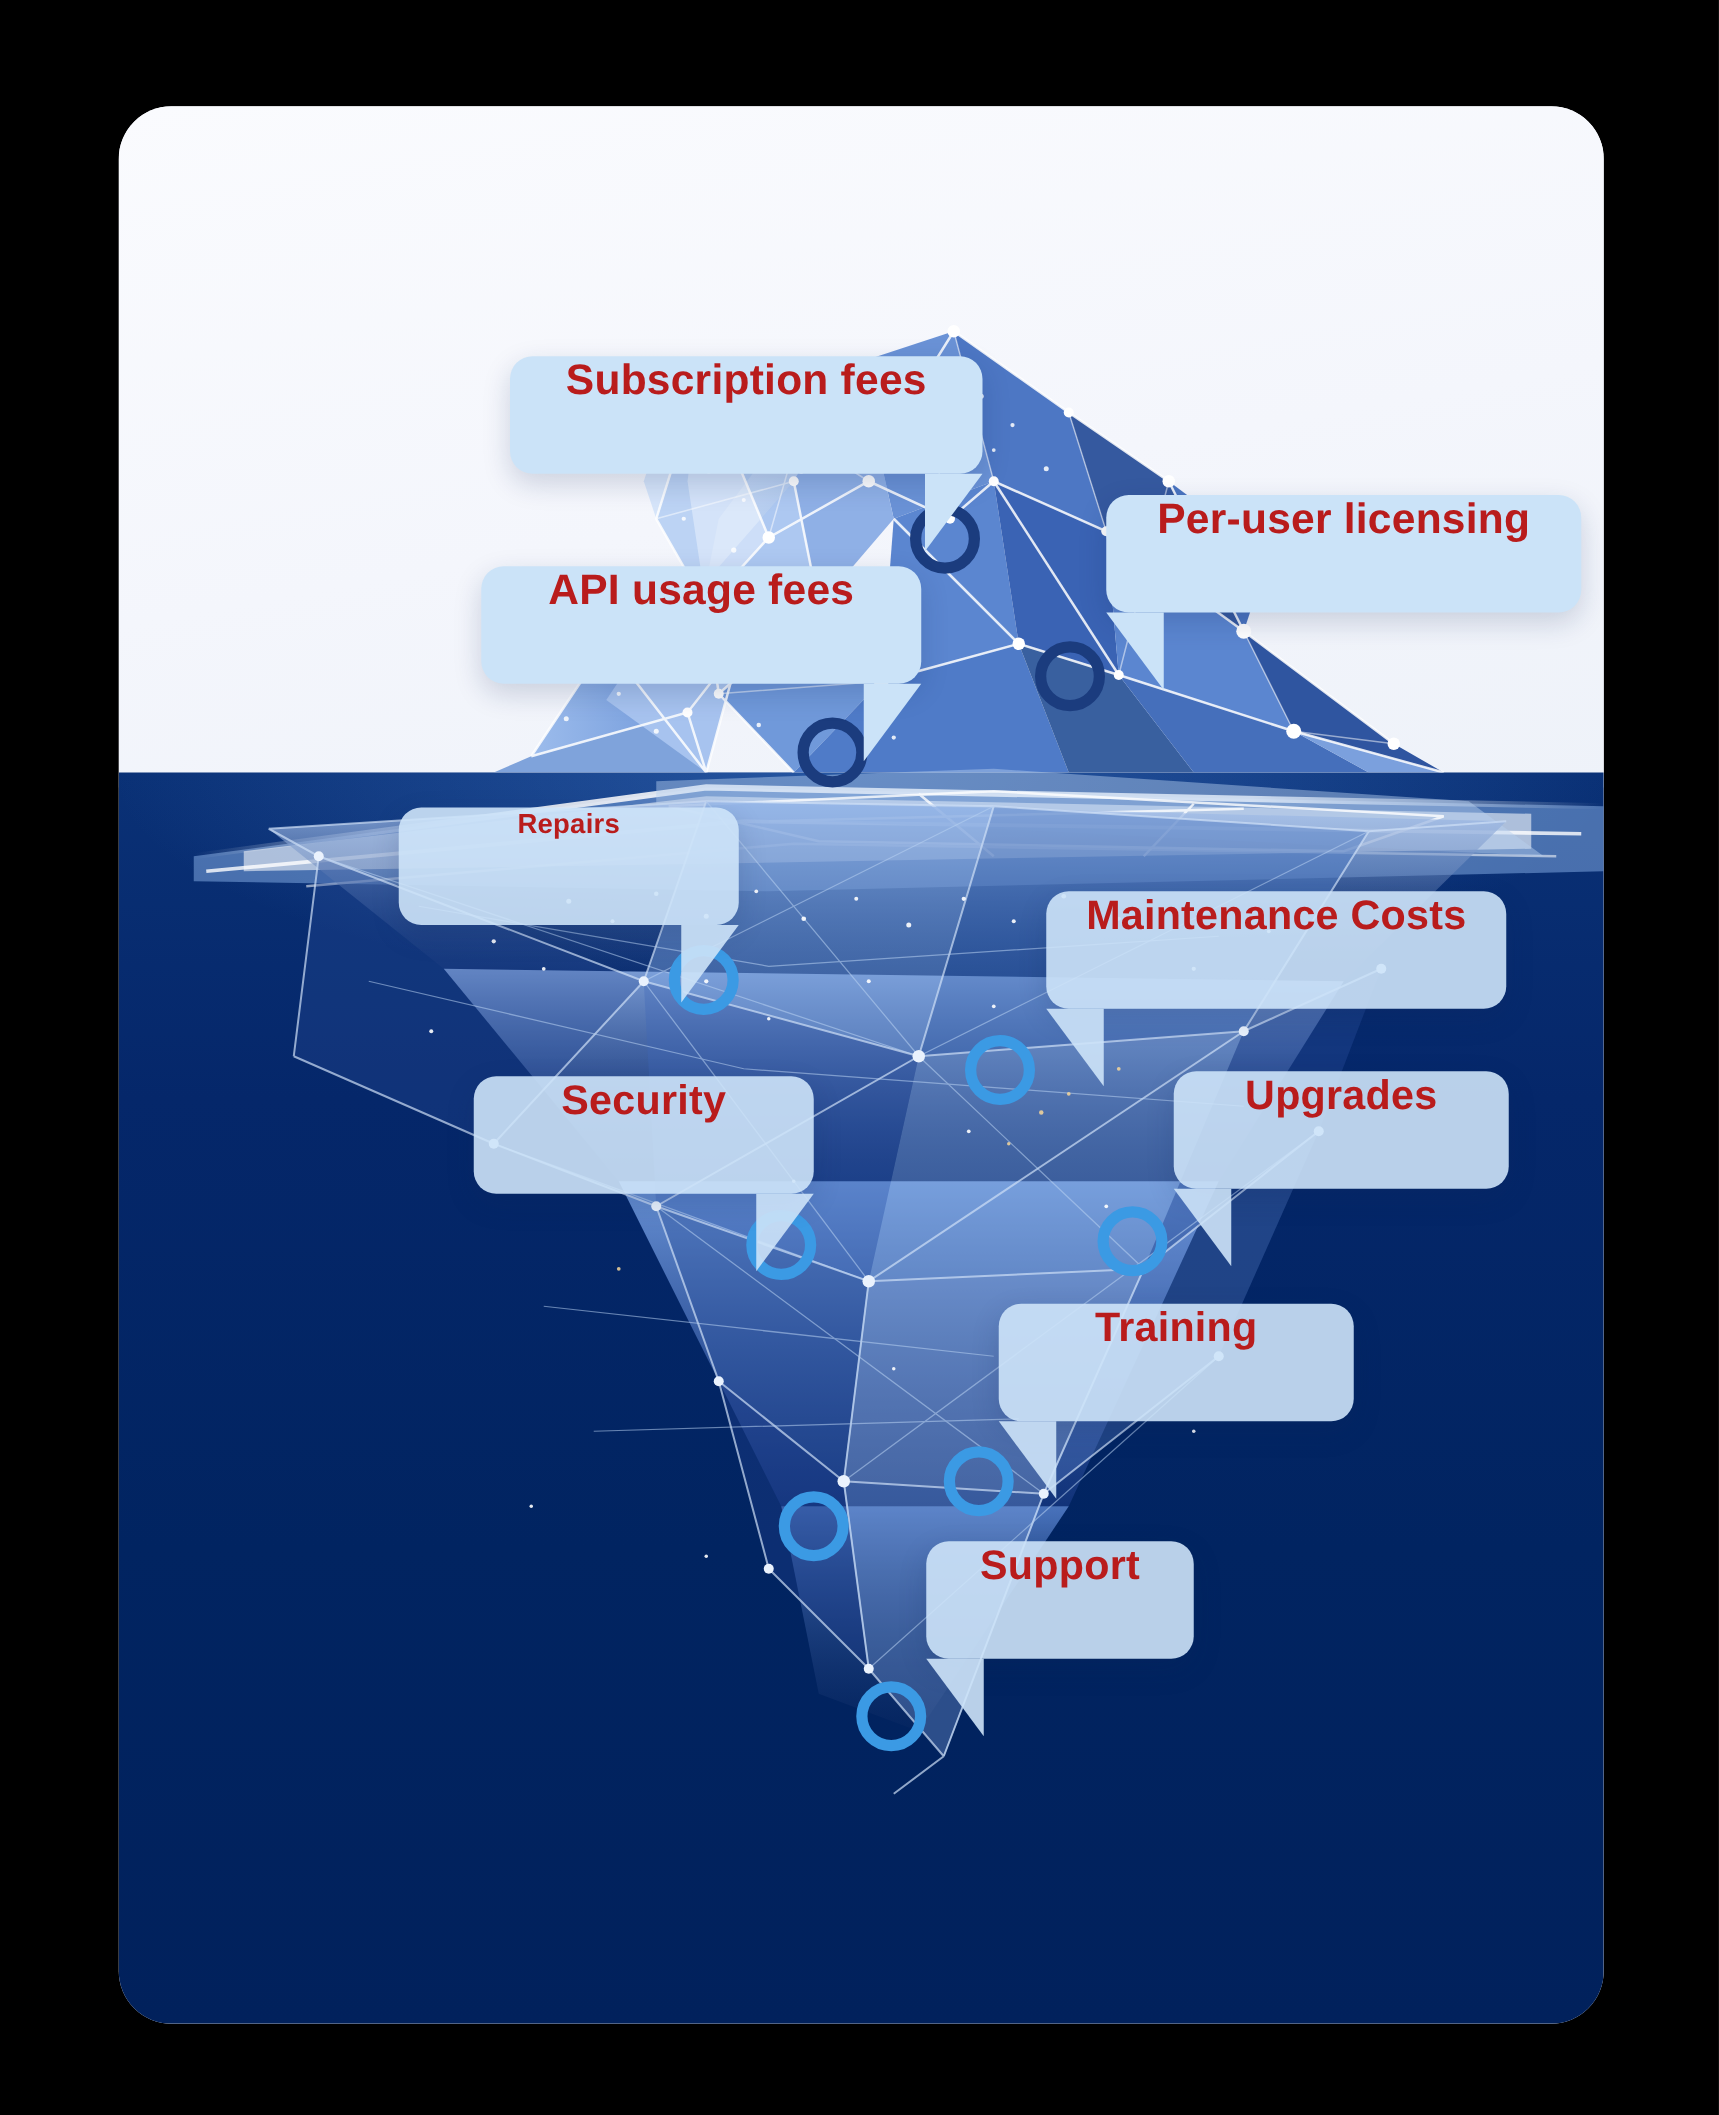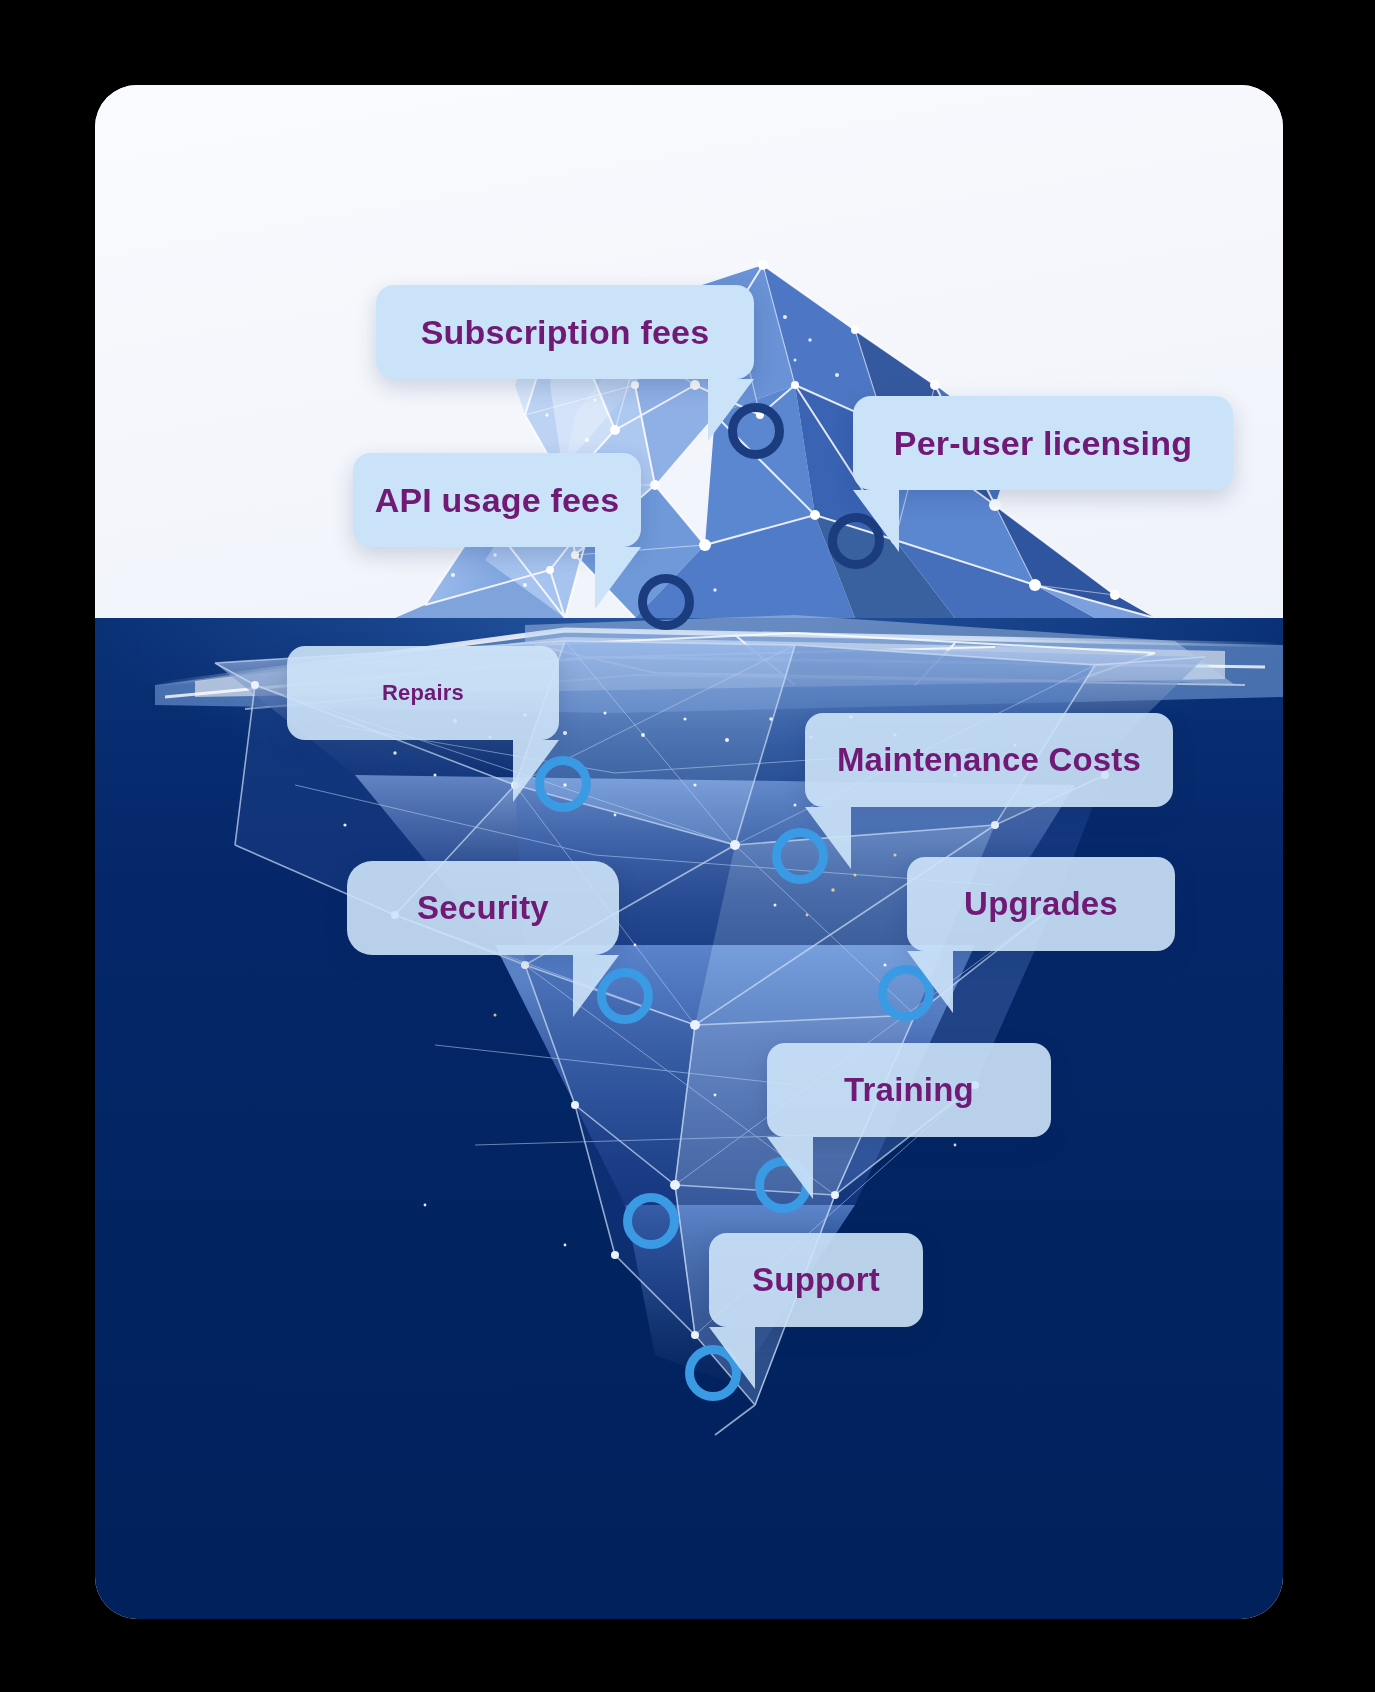--- a/index.html
+++ b/index.html
@@ -35,25 +35,26 @@
     position:absolute; border-radius:50%;
     box-sizing:border-box;
   }
   .ring.above{border:9px solid #1b3c7e;}
   .ring.below{border:9px solid #3b9ae4;}
 
   
   .bubble{
     position:absolute;
     border-radius:18px;
-    display:flex; align-items:center; justify-content:center;
-    color:#701a75;
+    display:flex; align-items:flex-start; justify-content:center;
+    color:#b91c1c;
     font-weight:700;
     letter-spacing:.2px;
     box-shadow:0 8px 22px rgba(16,40,90,.18);
+    margin-left:32px;
   }
   .bubble.sky-b{background:#cbe3f8;}
   .bubble.sea-b{background:rgba(205,227,248,.90);}
   .bubble .txt{white-space:nowrap;}
 
   
   .t-dl{ 
     position:absolute; width:0;height:0;
     border-top:62px solid #cbe3f8;
     border-left:46px solid transparent;
@@ -344,41 +345,41 @@
   <div class="ring below" style="left:783px;top:880px;width:56px;height:56px;"></div>
   <div class="ring below" style="left:660px;top:1072px;width:56px;height:56px;"></div>
   <div class="ring below" style="left:528px;top:1108px;width:56px;height:56px;"></div>
   <div class="ring below" style="left:590px;top:1260px;width:56px;height:56px;"></div>
 
   <div class="bubble sky-b" style="left:281px;top:200px;width:378px;height:94px;font-size:34px;">
     <span class="t-dr" style="right:0;top:94px;"></span>
     <span class="txt">Subscription fees</span>
   </div>
 
-  <div class="bubble sky-b" style="left:258px;top:368px;width:288px;height:94px;font-size:34px;">
+  <div class="bubble sky-b" style="left:258px;top:368px;width:352px;height:94px;font-size:34px;">
     <span class="t-dr" style="right:0;top:94px;"></span>
     <span class="txt">API usage fees</span>
   </div>
 
   <div class="bubble sky-b" style="left:758px;top:311px;width:380px;height:94px;font-size:34px;">
     <span class="t-dl" style="left:0;top:94px;"></span>
     <span class="txt">Per-user licensing</span>
   </div>
 
   <div class="bubble sea-b" style="left:192px;top:561px;width:272px;height:94px;font-size:22px;">
     <span class="t-dr" style="right:0;top:94px;"></span>
     <span class="txt">Repairs</span>
   </div>
 
   <div class="bubble sea-b" style="left:710px;top:628px;width:368px;height:94px;font-size:33px;">
     <span class="t-dl" style="left:0;top:94px;"></span>
     <span class="txt">Maintenance Costs</span>
   </div>
 
-  <div class="bubble sea-b" style="left:252px;top:776px;width:272px;height:94px;font-size:33px;border-radius:25px;">
+  <div class="bubble sea-b" style="left:252px;top:776px;width:272px;height:94px;font-size:33px;">
     <span class="t-dr" style="right:0;top:94px;"></span>
     <span class="txt">Security</span>
   </div>
 
   <div class="bubble sea-b" style="left:812px;top:772px;width:268px;height:94px;font-size:33px;">
     <span class="t-dl" style="left:0;top:94px;"></span>
     <span class="txt">Upgrades</span>
   </div>
 
   <div class="bubble sea-b" style="left:672px;top:958px;width:284px;height:94px;font-size:33px;">

